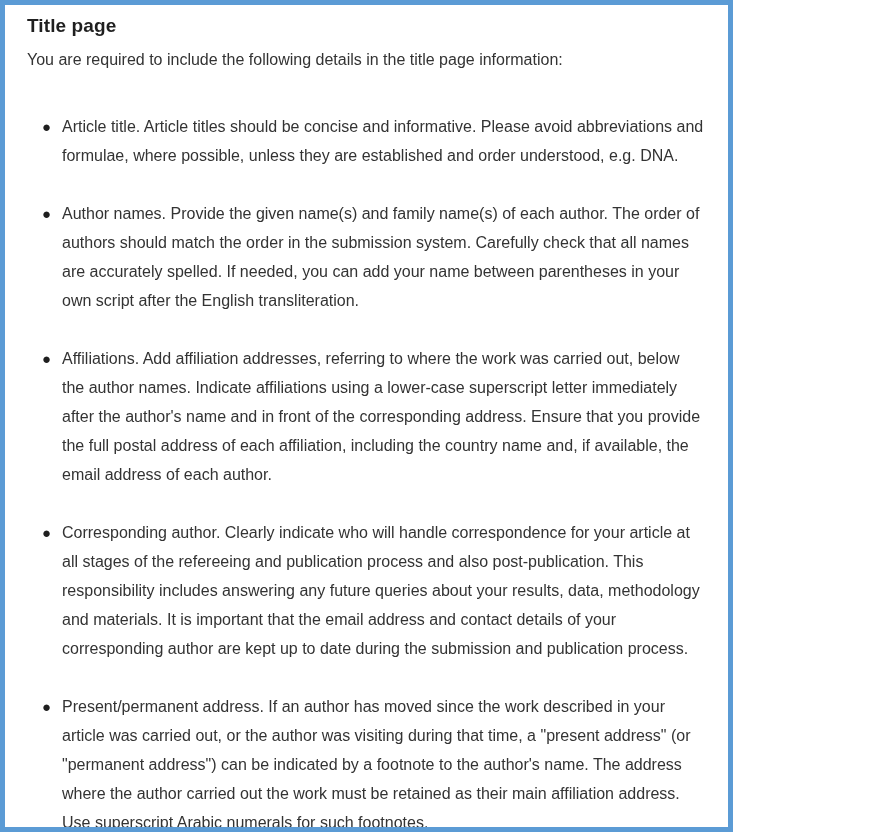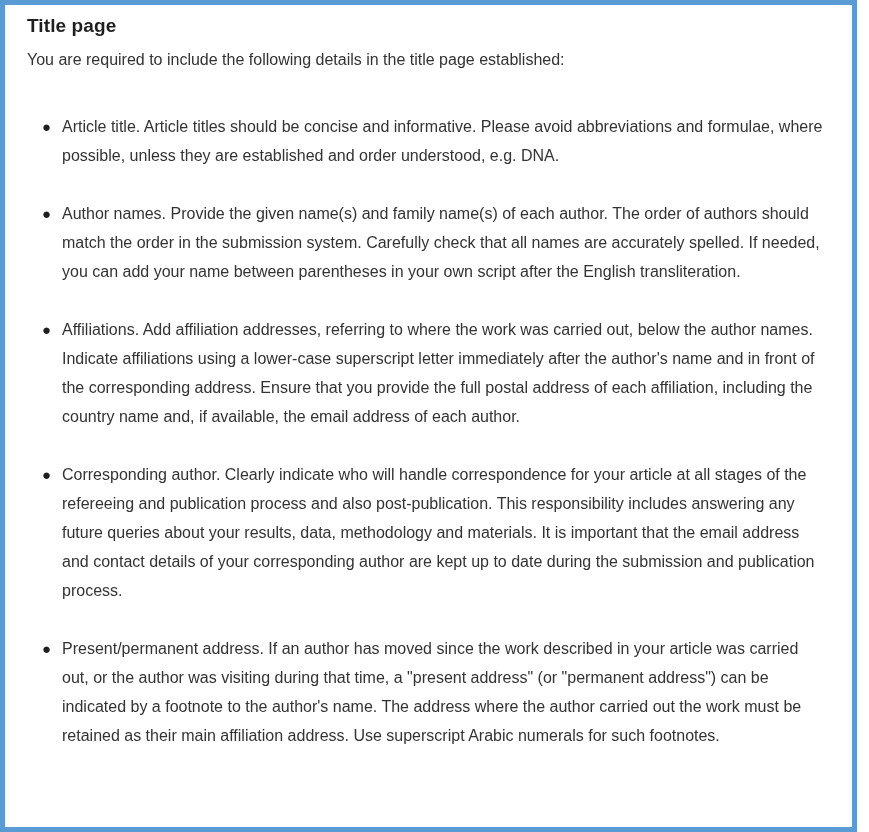--- a/index.html
+++ b/index.html
@@ -9,21 +9,21 @@
     --bg: #ffffff;
   }
   * { box-sizing: border-box; }
   html, body {
     margin: 0;
     padding: 0;
     background: #fff;
     font-family: "Liberation Sans", sans-serif;
   }
   .panel {
-    width: 857px;
+    width: 733px;
     height: 832px;
     border: 5px solid var(--border);
     background: var(--bg);
     padding: 6px 24px 10px 22px;
     overflow: hidden;
   }
   .page-title {
     font-size: 19px;
     font-weight: 700;
     color: var(--heading);
@@ -58,21 +58,21 @@
     color: var(--heading);
     font-size: 15px;
   }
 </style>
 </head>
 <body>
 
 <div class="panel">
   <h2 class="page-title">Title page</h2>
 
-  <p class="intro">You are required to include the following details in the title page established:</p>
+  <p class="intro">You are required to include the following details in the title page information:</p>
 
   <ul class="req-list">
     <li>
       <span class="bullet-dot">●</span>
       <span>Article title. Article titles should be concise and informative. Please avoid abbreviations and formulae, where possible, unless they are established and order understood, e.g. DNA.</span>
     </li>
     <li>
       <span class="bullet-dot">●</span>
       <span>Author names. Provide the given name(s) and family name(s) of each author. The order of authors should match the order in the submission system. Carefully check that all names are accurately spelled. If needed, you can add your name between parentheses in your own script after the English transliteration.</span>
     </li>

